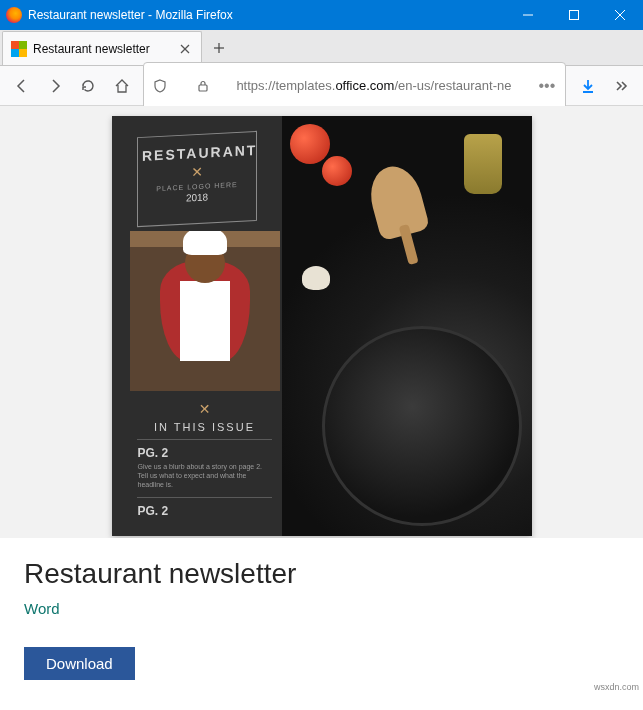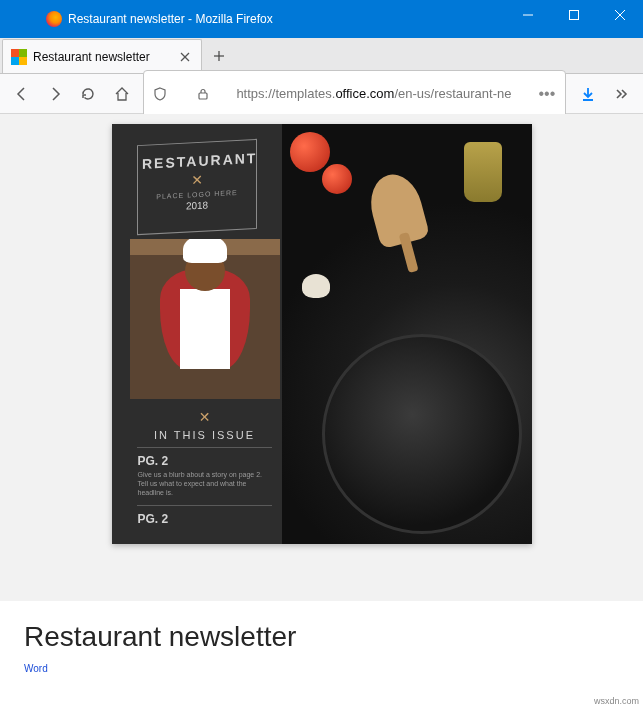--- a/index.html
+++ b/index.html
@@ -1,19 +1,19 @@
 <!DOCTYPE html>
 <html><head>
 <meta charset="utf-8">
 <style>
 * { margin: 0; padding: 0; box-sizing: border-box; font-family: "Segoe UI", Arial, sans-serif; }
 body { background: #fff; width: 643px; height: 710px; overflow: hidden; }
 
 
-.titlebar { height: 38px; background: #0078d7; display: flex; align-items: center; padding-left: 40px; }
+.titlebar { height: 30px; background: #0078d7; display: flex; align-items: center; }
 .titlebar .ff-icon { width: 16px; height: 16px; margin: 0 6px 0 6px; background: radial-gradient(circle at 60% 40%, #ffb300 0%, #ff8c00 40%, #e22850 75%, #a3195b 100%); border-radius: 50%; position: relative; }
 .titlebar .title-text { color: #fff; font-size: 12px; flex: 1; }
 .winbtns { display: flex; height: 100%; }
 .winbtn { width: 46px; height: 30px; display: flex; align-items: center; justify-content: center; color: #fff; }
 .winbtn svg { width: 10px; height: 10px; }
 
 
 .tabstrip { height: 36px; background: #e8e8e9; display: flex; align-items: flex-end; border-bottom: 1px solid #c5c5c5; }
 .tab { height: 34px; background: #f9f9fa; border: 1px solid #c5c5c5; border-bottom: none; border-radius: 2px 2px 0 0; display: flex; align-items: center; padding: 0 8px; margin-left: 2px; min-width: 200px; }
 .tab .favicon { width: 16px; height: 16px; margin-right: 6px; display: grid; grid-template-columns: 1fr 1fr; grid-template-rows: 1fr 1fr; }
@@ -59,24 +59,24 @@
 
 .issue { position: absolute; left: 18px; top: 285px; width: 150px; color: #d4d4d4; text-align: center; }
 .issue .x-icon { color: #c9a06a; font-size: 14px; }
 .issue .issue-head { font-size: 11px; letter-spacing: 2px; margin: 4px 0; }
 .issue .rule { height: 1px; background: #5a5a5a; margin: 6px auto; width: 90%; }
 .issue .pg { font-size: 12px; font-weight: 700; text-align: left; padding-left: 8px; }
 .issue .blurb { font-size: 7px; color: #9a9a9a; text-align: left; padding: 2px 8px; line-height: 1.3; }
 
 .details { position: absolute; left: 0; right: 0; bottom: 0; background: #fff; padding: 20px 24px 30px; }
 .details h1 { font-weight: 400; font-size: 28px; color: #262626; margin-bottom: 10px; }
-.details .app { font-size: 10px; color: #1d4ed8; margin-bottom: 14px; }
+.details .app { font-size: 15px; color: #0f766e; margin-bottom: 30px; }
 .dlbtn { background: #2b579a; color: #fff; border: none; padding: 8px 22px; font-size: 15px; cursor: pointer; }
 
-.watermark { position: absolute; right: 4px; bottom: 12px; font-size: 9px; color: #888; }
+.watermark { position: absolute; right: 4px; bottom: 18px; font-size: 9px; color: #888; }
 </style>
 </head>
 <body>
 
 <div class="titlebar">
   <div class="ff-icon"></div>
   <div class="title-text">Restaurant newsletter - Mozilla Firefox</div>
   <div class="winbtns">
     <div class="winbtn">
         <svg viewBox="0 0 10 10">
@@ -207,16 +207,17 @@
         <div class="blurb">Give us a blurb about a story on page 2. Tell us what to expect and what the headline is.</div>
         <div class="rule"></div>
         <div class="pg">PG. 2</div>
       </div>
     </div>
   </div>
 
   <div class="details">
     <h1>Restaurant newsletter</h1>
     <div class="app">Word</div>
+    <button class="dlbtn">Download</button>
   </div>
 
   <div class="watermark">wsxdn.com</div>
 </div>
 
 </body></html>

